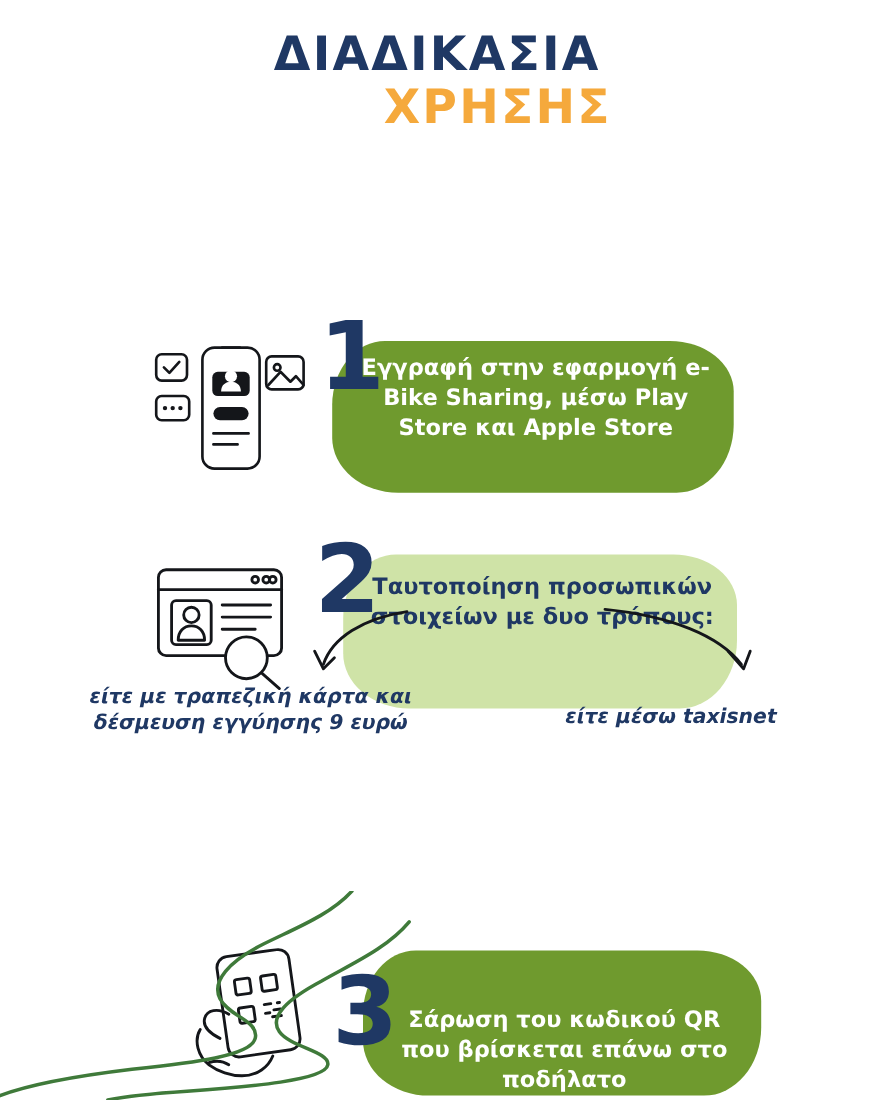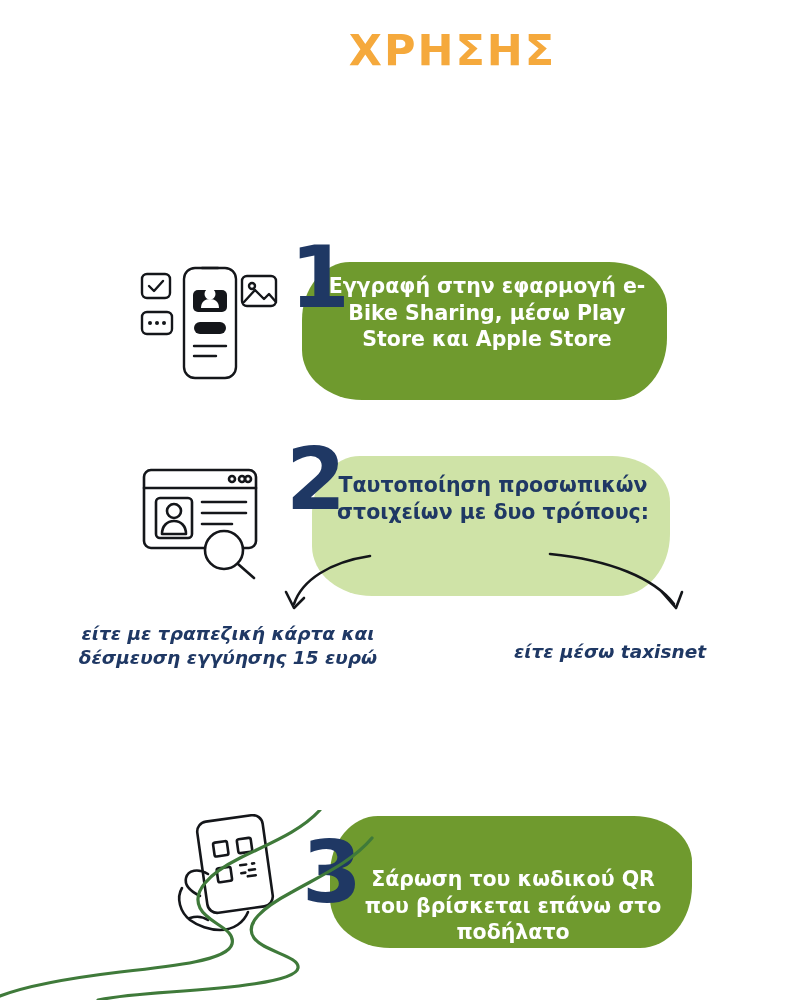--- a/index.html
+++ b/index.html
@@ -119,20 +119,21 @@
 
   #illu3 { position: absolute; left: 168px; top: 740px; width: 130px; height: 130px; }
 
   
   #road { position: absolute; left: 0; bottom: 0; width: 795px; height: 190px; }
 </style>
 </head>
 <body>
 
 <div class="title-block">
+  <div class="title-line1">ΔΙΑΔΙΚΑΣΙΑ</div>
   <div class="title-line2">ΧΡΗΣΗΣ</div>
 </div>
 
 <div class="step">
 
   <svg id="illu1" viewBox="0 0 150 118">
     <g fill="none" stroke="#14161a" stroke-width="2.4" stroke-linecap="round" stroke-linejoin="round">
       <rect x="6" y="10" width="28" height="24" rx="5"></rect>
       <path d="M13 22 l5 5 l9 -10"></path>
       <rect x="6" y="48" width="30" height="22" rx="5"></rect>
@@ -182,21 +183,21 @@
 
 <svg id="arrows" viewBox="0 0 470 78">
   <g fill="none" stroke="#14161a" stroke-width="2.6" stroke-linecap="round" stroke-linejoin="round">
     <path d="M120 8 C 80 14, 52 32, 44 56"></path>
     <path d="M36 44 L44 60 L54 50"></path>
     <path d="M300 6 C 360 12, 404 30, 424 56"></path>
     <path d="M412 44 L426 60 L432 44"></path>
   </g>
 </svg>
 
-<div class="branch" id="branch-left">είτε με τραπεζική κάρτα και δέσμευση εγγύησης  15 ευρώ</div>
+<div class="branch" id="branch-left">είτε με τραπεζική κάρτα και δέσμευση εγγύησης  9 ευρώ</div>
 <div class="branch" id="branch-right">είτε μέσω taxisnet</div>
 
 <div class="step">
 
   <svg id="illu3" viewBox="0 0 130 130">
     <g fill="none" stroke="#14161a" stroke-width="2.6" stroke-linecap="round" stroke-linejoin="round">
       <rect x="34" y="4" width="66" height="92" rx="10" transform="rotate(-8 67 50)" fill="#ffffff"></rect>
       <g transform="rotate(-8 67 50)">
         <rect x="48" y="26" width="14" height="14" rx="2"></rect>
         <rect x="72" y="26" width="14" height="14" rx="2"></rect>

